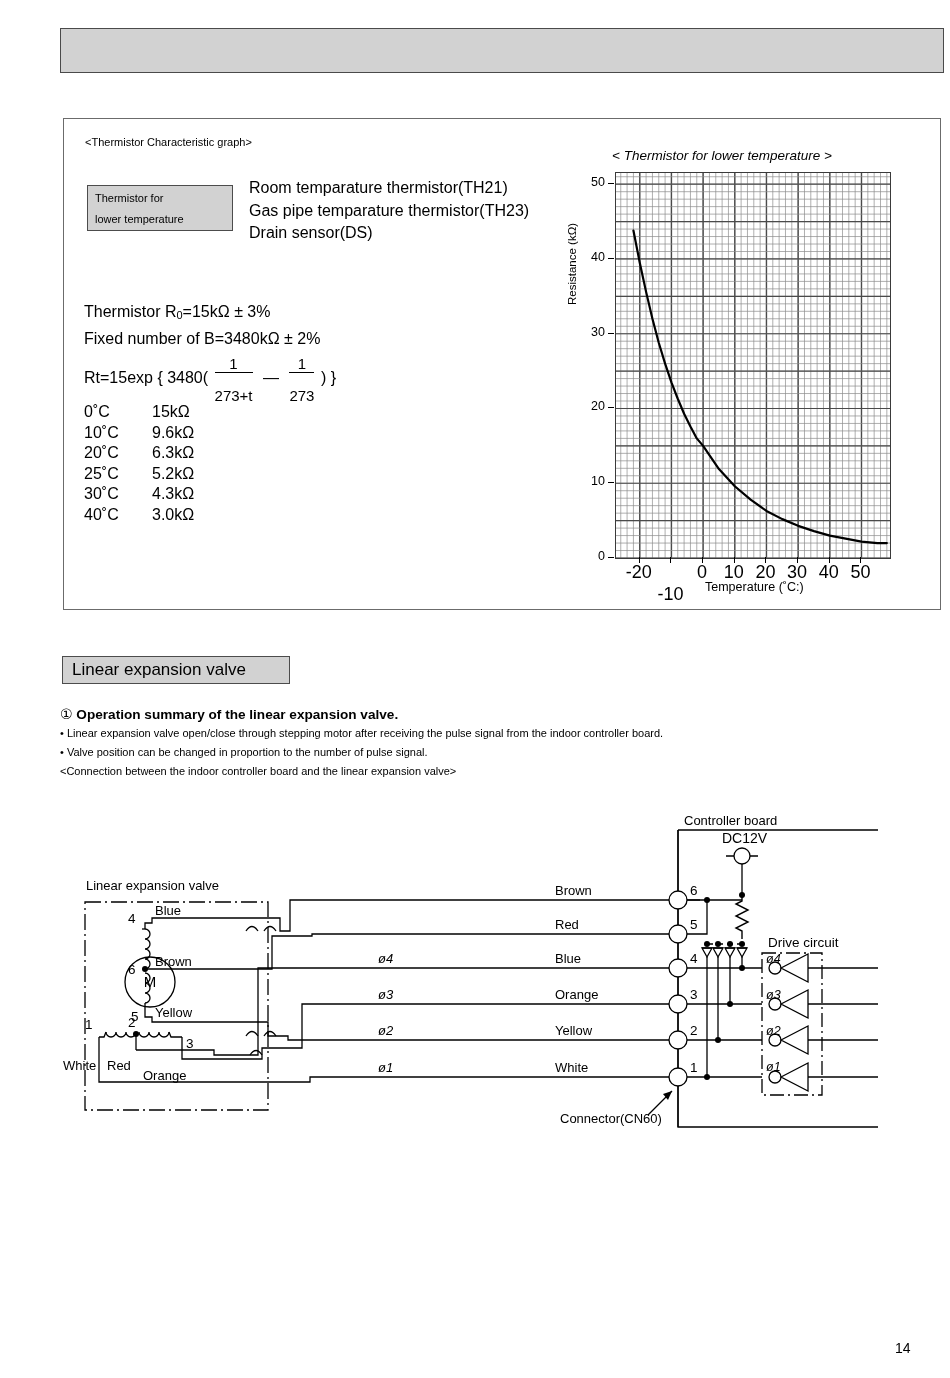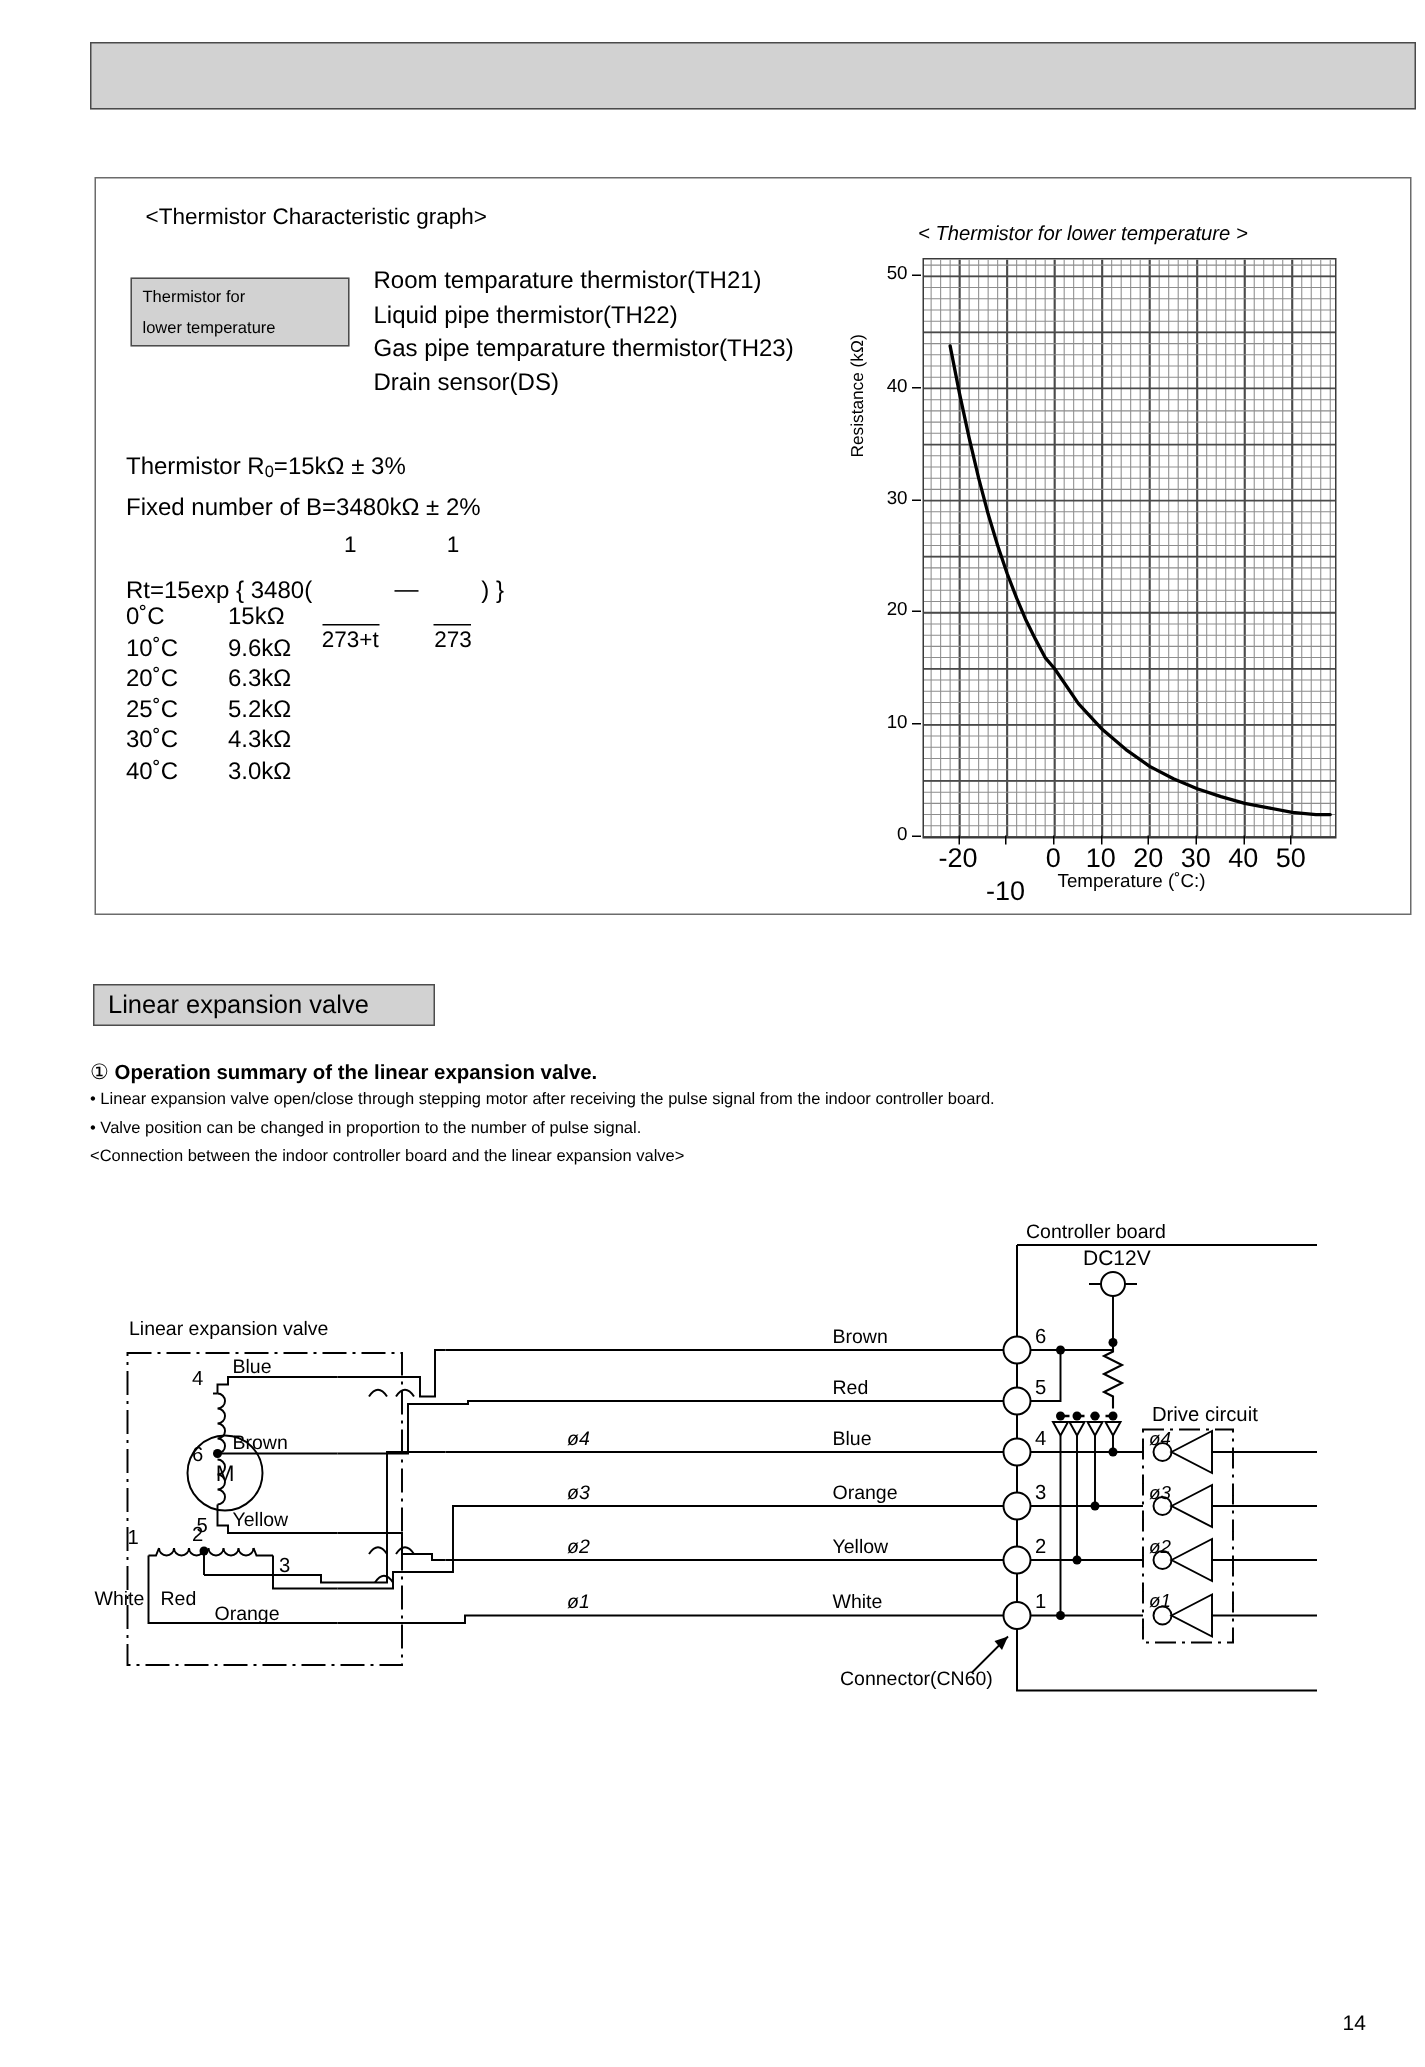--- a/index.html
+++ b/index.html
@@ -14,39 +14,39 @@
   #header-banner{
     left:60px;top:28px;width:884px;height:45px;
     background:#d2d2d2;border:1.5px solid #4a4a4a;box-sizing:border-box;
   }
 
   
   #thermistor-panel{
     left:63px;top:118px;width:878px;height:492px;
     border:1.2px solid #6b6b6b;box-sizing:border-box;background:#fff;
   }
-  #thermistor-heading{left:85px;top:136px;font-size:15px;white-space:nowrap;margin-left:12px;}
+  #thermistor-heading{left:85px;top:136px;font-size:11px;white-space:nowrap;}
   #thermistor-tag{
     left:87px;top:185px;width:146px;height:46px;
     background:#d2d2d2;border:1.2px solid #4c4c4c;box-sizing:border-box;
     font-size:11px;line-height:21px;padding:2px 0 0 7px;
   }
   #sensor-list{left:249px;top:177px;font-size:16px;line-height:22.6px;white-space:nowrap;}
 
   #spec-lines{left:84px;top:300px;font-size:16px;line-height:23px;white-space:nowrap;}
   .sub{font-size:11px;vertical-align:-2px;}
 
   
   #formula{left:84px;top:355px;font-size:16px;white-space:nowrap;}
   #formula .frac{
     display:inline-block;vertical-align:middle;text-align:center;
     margin:0 2px;position:relative;top:1px;
   }
   #formula .num{display:block;font-size:15px;line-height:15px;padding-bottom:1px;}
-  #formula .den{display:block;font-size:15px;line-height:17px;border-top:1.4px solid #000;padding-top:1px;margin-top:44px;}
+  #formula .den{display:block;font-size:15px;line-height:17px;border-top:1.4px solid #000;padding-top:14px;}
   #formula .minus{display:inline-block;vertical-align:middle;padding:0 4px;position:relative;top:-1px;}
 
   
   #rt-table{left:84px;top:402px;font-size:16px;line-height:20.6px;}
   #rt-table .row{display:block;white-space:nowrap;}
   #rt-table .tcol{display:inline-block;width:68px;}
 
   
   #chart-title{left:612px;top:148px;font-size:13.5px;white-space:nowrap;font-style:italic;}
   #chart-ylabel{
@@ -96,21 +96,20 @@
 
 <div class="abs" id="thermistor-heading">&lt;Thermistor Characteristic graph&gt;</div>
 
 <div class="abs" id="thermistor-tag">
   <div>Thermistor for</div>
   <div>lower temperature</div>
 </div>
 
 <div class="abs" id="sensor-list">
   <div>Room temparature thermistor(TH21)</div>
-  <div>Liquid pipe thermistor(TH22)</div>
   <div>Gas pipe temparature thermistor(TH23)</div>
   <div>Drain sensor(DS)</div>
 </div>
 
 <div class="abs" id="spec-lines">
   <div>Thermistor R<span class="sub">0</span>=15kΩ ± 3%</div>
   <div>Fixed number of B=3480kΩ ± 2%</div>
 </div>
 
 <div class="abs" id="formula">

